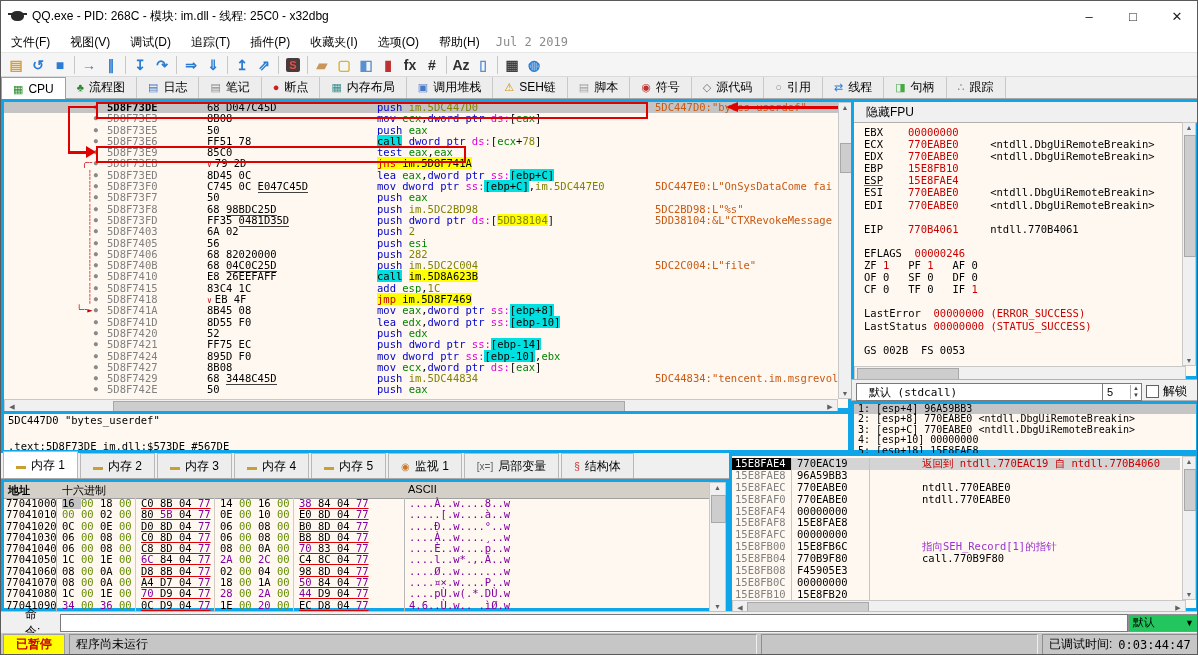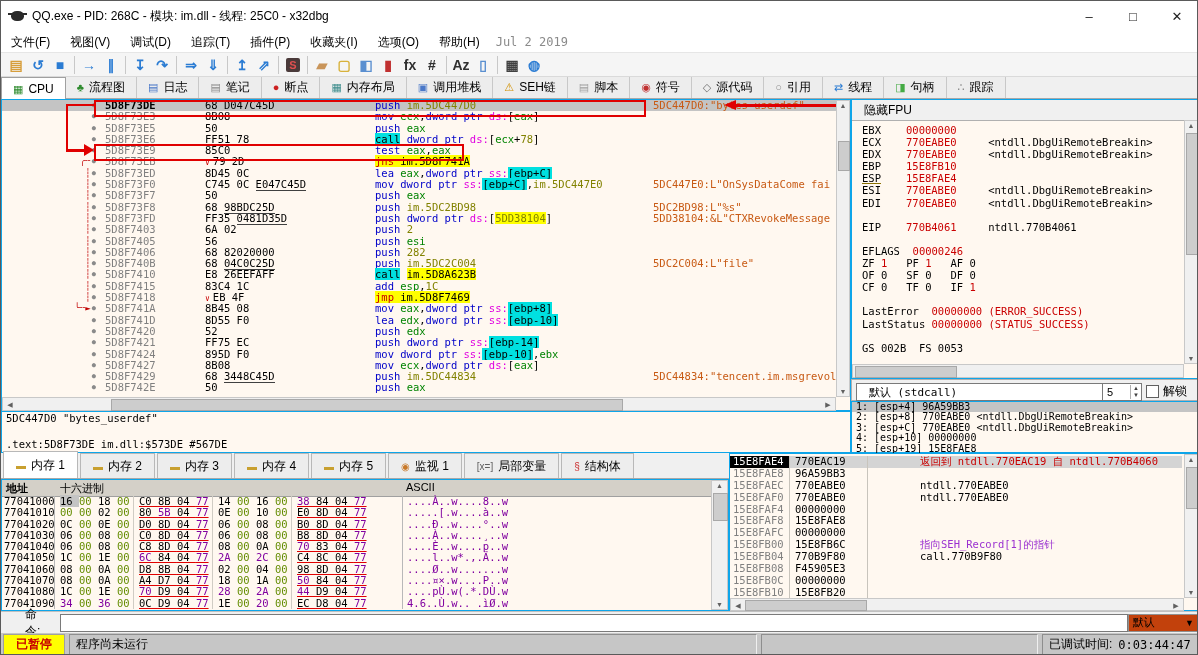--- a/index.html
+++ b/index.html
@@ -24,21 +24,21 @@
   .tbsep{width:1px;height:18px;background:#C8C8C8;margin:0 3px;}
   .tbadge{width:14px;height:14px;background:#4A3A3A;color:#E05050;font-size:11px;font-weight:bold;
           display:flex;align-items:center;justify-content:center;border-radius:2px;}
   #tabbar{left:0;top:76px;width:1198px;height:22px;background:#F0F0F0;border-bottom:1px solid #A8A8A8;display:flex;}
   .tab{display:flex;align-items:center;gap:5px;padding:0 11px;font-size:12px;color:#000;
        border-right:1px solid #C8C8C8;height:21px;background:#EDEDED;}
   .tab.sel{background:#FFFFFF;border:1px solid #A0A0A0;border-bottom:1px solid #FFFFFF;height:22px;}
   .tabicon{font-size:11px;line-height:11px;}
 
   
-  .pane{background:#FFF8F0;border:1px solid #0ea5e9;}
+  .pane{background:#FFF8F0;border:3px solid #0ea5e9;}
   #disasm{left:0;top:98px;width:850px;height:312px;}
   #regpane{left:850px;top:98px;width:348px;height:280px;}
   #callconv{left:850px;top:378px;width:348px;height:22px;background:#F0F0F0;border:1px solid #B0B0B0;}
   #argspane{left:850px;top:400px;width:348px;height:52px;}
   #infobox{left:0;top:410px;width:850px;height:42px;}
   #btabs{left:0;top:452px;width:728px;height:26px;background:#F0F0F0;display:flex;align-items:flex-end;border-bottom:1px solid #A8A8A8;}
   #dump{left:0;top:478px;width:728px;height:132px;}
   #stack{left:728px;top:452px;width:470px;height:158px;}
   #cmdbar{left:0;top:610px;width:1198px;height:22px;background:#F0F0F0;display:flex;align-items:center;border-top:1px solid #C0C0C0;}
   #statusbar{left:0;top:632px;width:1198px;height:23px;background:#C6C6C6;display:flex;align-items:center;}
@@ -126,21 +126,21 @@
   .srow{height:11.9px;font-size:10.5px;line-height:11.9px;white-space:pre;display:flex;}
   .saddr{width:56px;flex:none;padding-left:3px;color:#808080;border-right:1px solid #C8C4BC;}
   .saddr.sel{background:#000;color:#FFF;}
   .sval{width:72px;flex:none;padding-left:5px;color:#000;border-right:1px solid #C8C4BC;}
   .scmt{padding-left:4px;margin-left:48px;}
   .sc-ret{color:#C80000}.sc-sym{color:#000}.sc-seh{color:#9B30D0}
 
   
   #cmd-label{font-size:12px;color:#000;margin-left:24px;}
   #cmd-input{margin-left:8px;width:1072px;height:16px;border:1px solid #7A7A7A;background:#FFF;font-size:11px;padding:0 3px;outline:none;}
-  #cmd-drop{margin-left:0;width:62px;height:16px;background:#c2410c;border:1px solid #909090;font-size:11px;
+  #cmd-drop{margin-left:0;width:62px;height:16px;background:#22c55e;border:1px solid #909090;font-size:11px;
             display:flex;align-items:center;padding:0 4px;}
   #cmd-drop .chev{margin-left:auto;font-size:9px;}
   #status-badge{margin-left:2px;width:62px;height:19px;background:#FFFF00;color:#C80000;font-size:12px;font-weight:bold;
                 display:flex;align-items:center;justify-content:center;border:1px solid #A0A0A0;}
   .scell{height:19px;background:#C6C6C6;border:1px solid;border-color:#8E8E8E #EFEFEF #EFEFEF #8E8E8E;
          display:flex;align-items:center;font-size:12px;color:#000;padding:0 6px;}
   #status-msg{margin-left:4px;width:698px;}
   #status-empty{margin-left:4px;width:272px;}
   #status-time{margin-left:4px;width:148px;}
   #status-time .tv{font-family:"DejaVu Sans Mono",monospace;margin-left:6px;}
@@ -366,21 +366,21 @@
       <span id="cc-box"></span>
       <span>解锁</span>
     </div>
   </div>
 
   <div id="argspane" class="abs pane">
       <div class="arow mono sel">1: [esp+4] 96A59BB3</div>
       <div class="arow mono">2: [esp+8] 770EABE0 &lt;ntdll.DbgUiRemoteBreakin&gt;</div>
       <div class="arow mono">3: [esp+C] 770EABE0 &lt;ntdll.DbgUiRemoteBreakin&gt;</div>
       <div class="arow mono">4: [esp+10] 00000000</div>
-      <div class="arow mono">5: [esp+19] 15E8FAE8</div>
+      <div class="arow mono">5: [esp+18] 15E8FAE8</div>
     </div>
 
   <div id="infobox" class="abs pane">
     <div class="il mono">5DC447D0 "bytes_userdef"</div>
     <div class="il mono">&nbsp;</div>
     <div class="il mono">.text:5D8F73DE im.dll:$573DE #567DE</div>
   </div>
 
   <div id="btabs" class="abs">
       <div class="btab sel">

